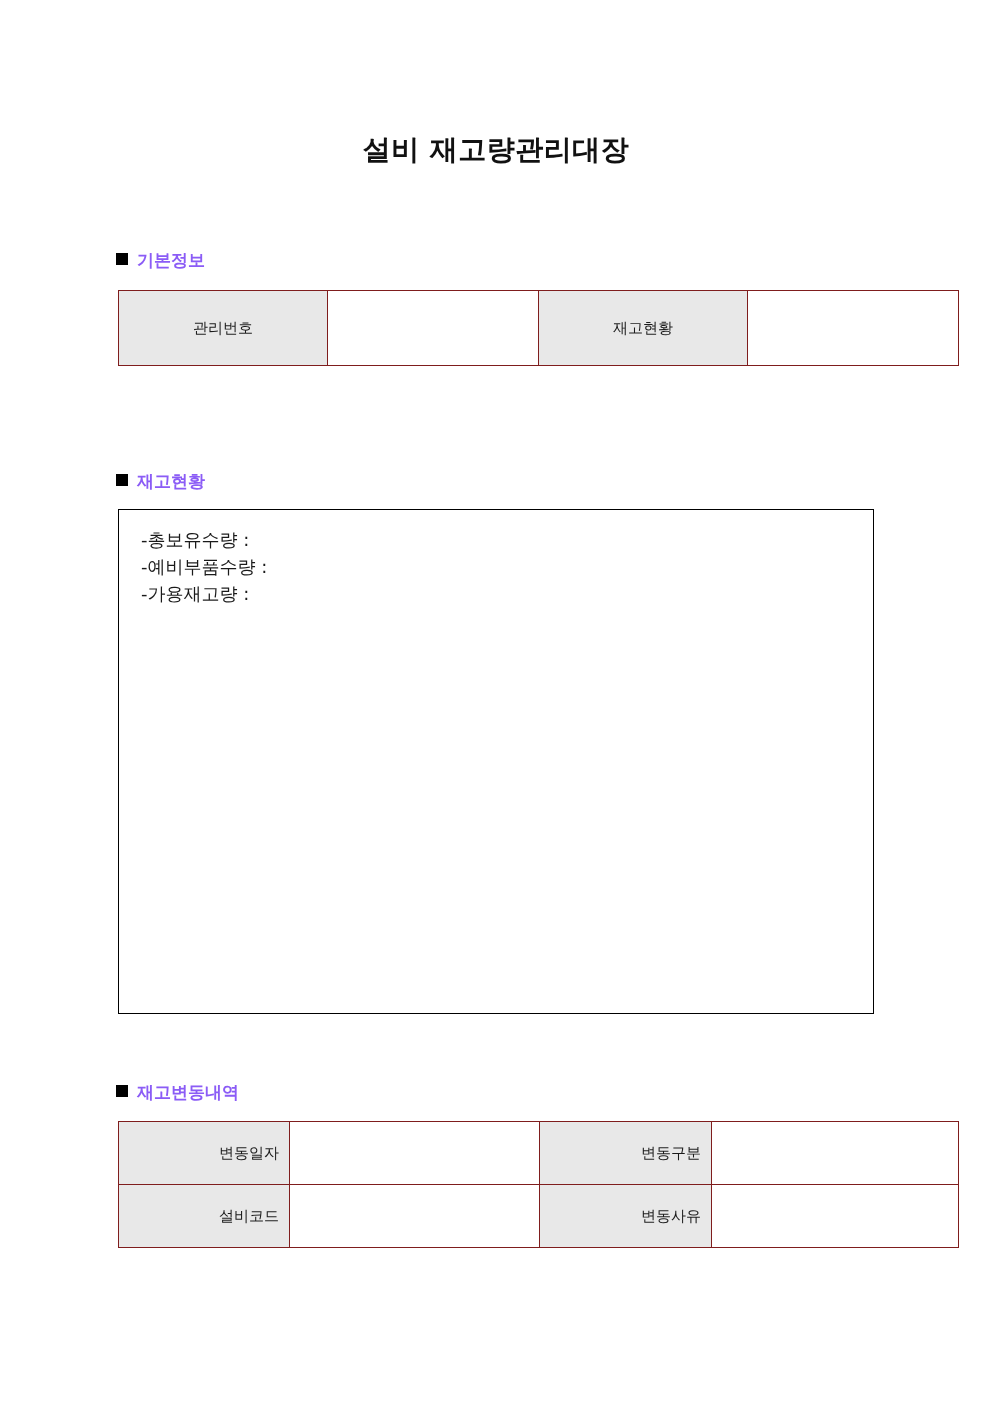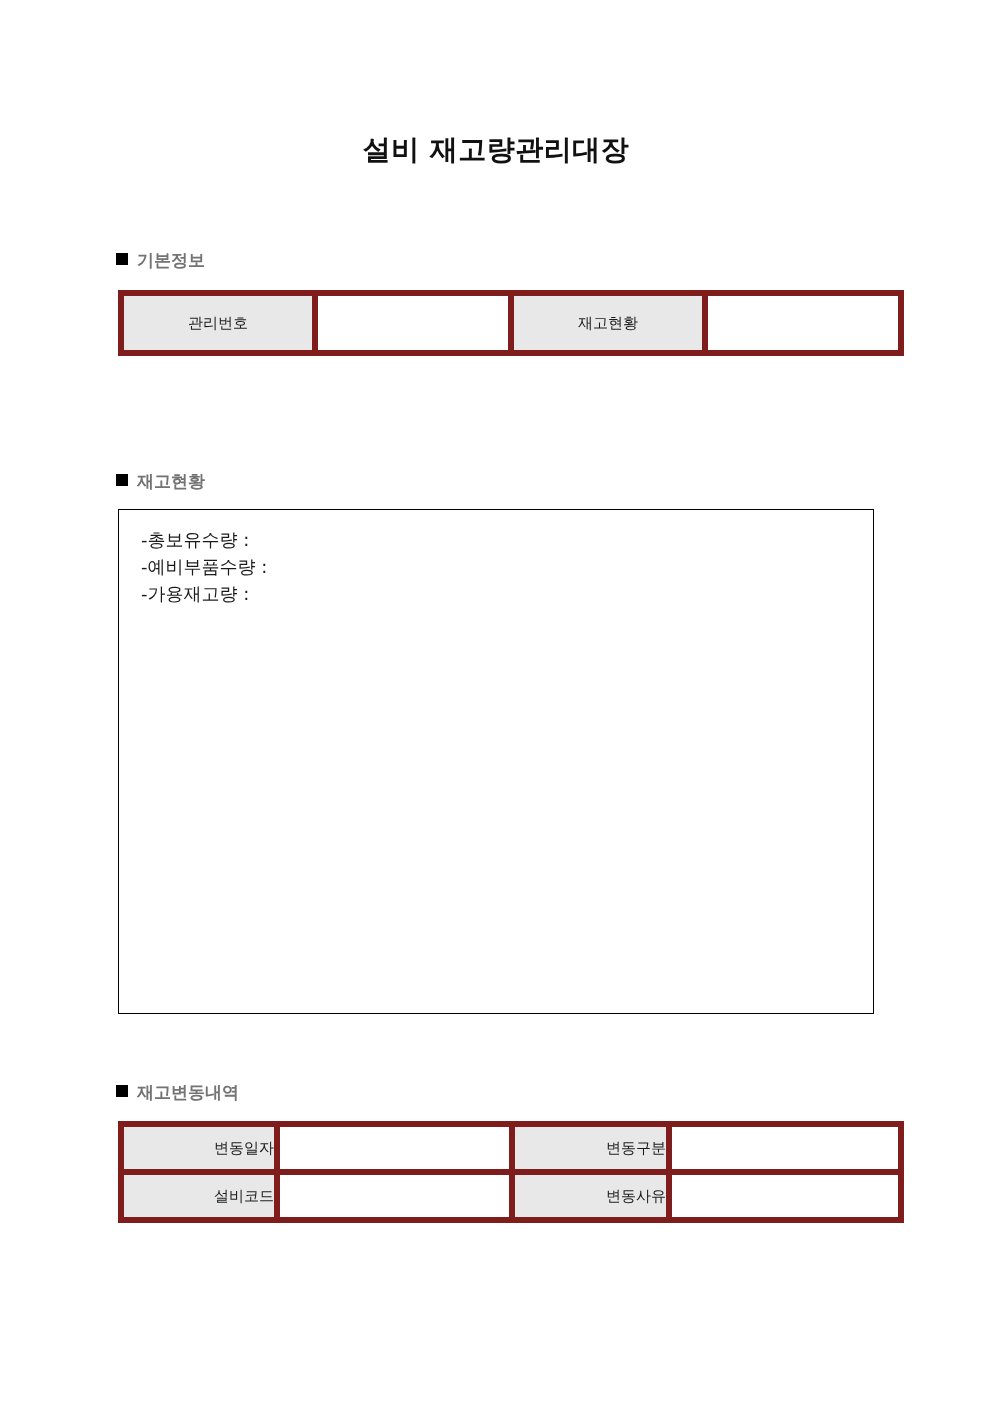--- a/index.html
+++ b/index.html
@@ -34,21 +34,21 @@
     font-weight: bold;
     letter-spacing: 0.5px;
     color: #111111;
   }
 
   
   .section-heading {
     position: absolute;
     font-size: 17px;
     font-weight: bold;
-    color: #737373;
+    color: #8b5cf6;
     white-space: nowrap;
     letter-spacing: 0px;
   }
   .section-heading .bullet {
     display: inline-block;
     width: 12px;
     height: 12px;
     background: #000000;
     margin-right: 9px;
     vertical-align: 1px;
@@ -59,22 +59,22 @@
   #heading-change { left: 116px; top: 1081px; }
 
   
   .form-table {
     position: absolute;
     border-collapse: collapse;
     table-layout: fixed;
     font-size: 15px;
   }
   .form-table td {
-    border: 6px solid #7f1d1d;
-    padding: 0;
+    border: 1px solid #7f1d1d;
+    padding: 10px;
     vertical-align: middle;
   }
   .form-table td.label {
     background: #e8e8e8;
     text-align: center;
     color: #1a1a1a;
     font-weight: normal;
   }
   .form-table td.value {
     background: #ffffff;

